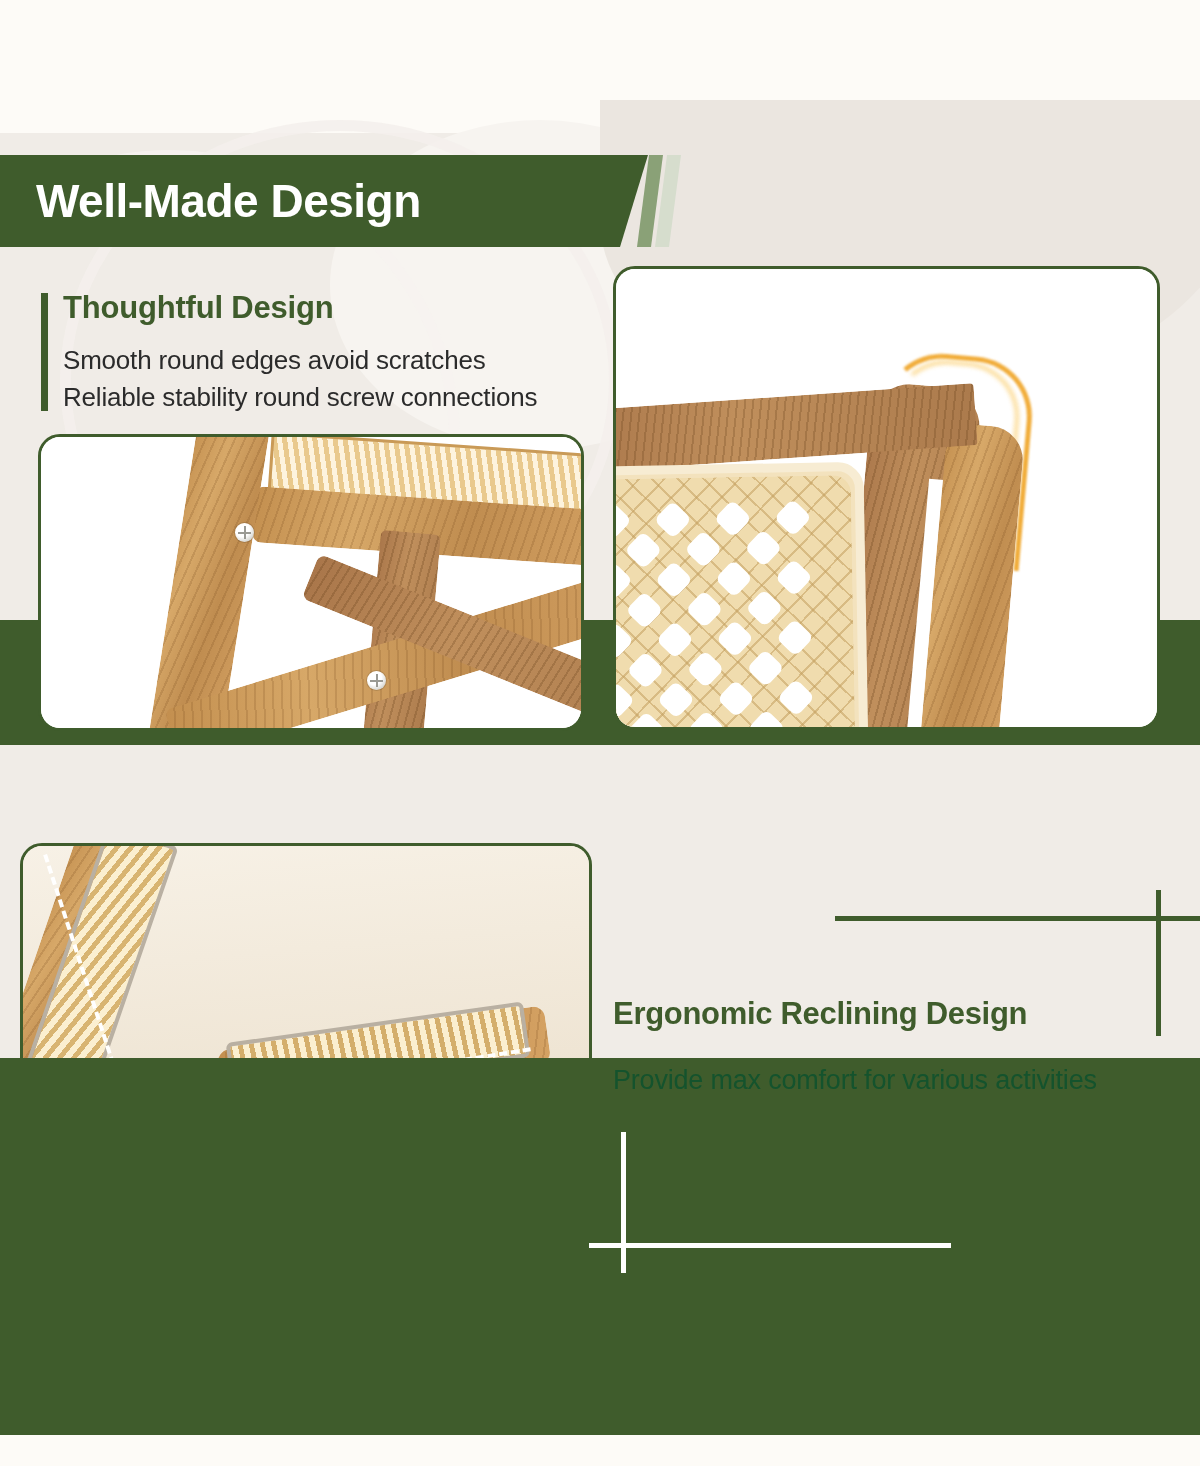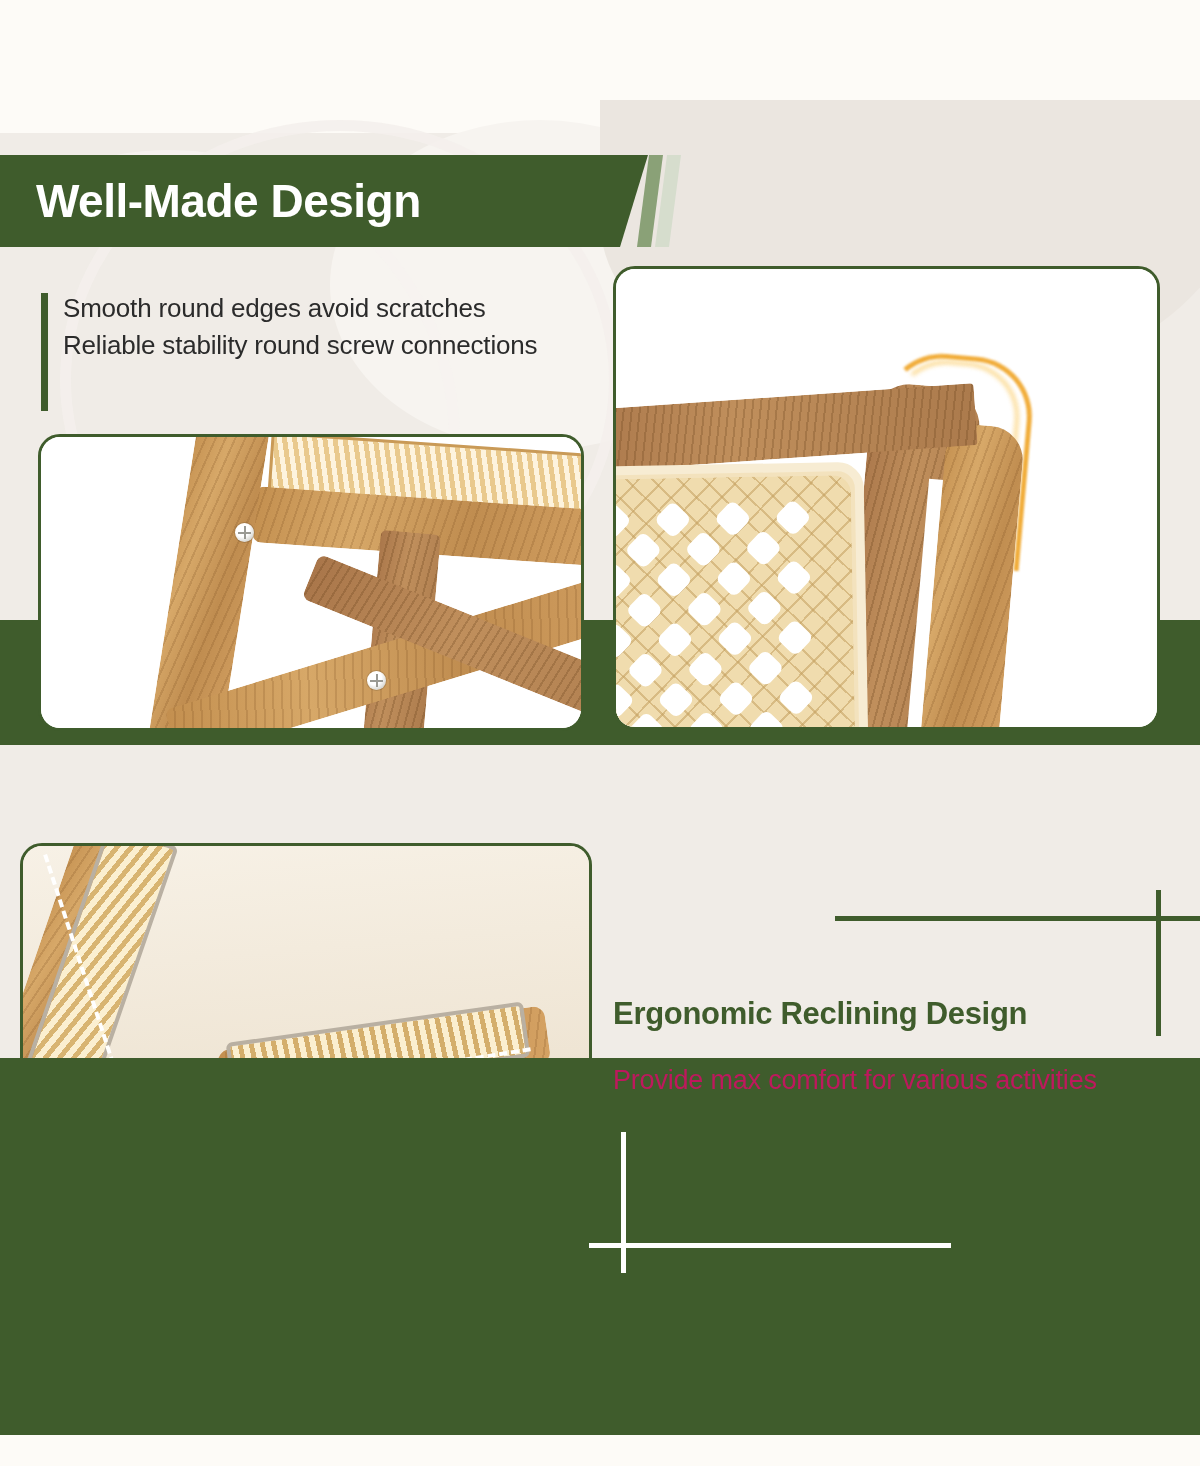--- a/index.html
+++ b/index.html
@@ -63,21 +63,21 @@
     background:#3f5c2c;
   }
   .tb-head {
     margin-left:22px; color:#3f5c2c; font-size:31px; font-weight:bold;
     letter-spacing:-0.2px; line-height:1.15;
   }
   .tb-line {
     margin-left:22px; color:#2b2b2b; font-size:26px; line-height:1.42;
     letter-spacing:-0.2px;
   }
-  .tb-line.first { margin-top:0; }
+  .tb-line.first { margin-top:16px; }
 
   
   .band-row1 {
     position:absolute; left:0; top:620px; width:1200px; height:125px;
     background:#3f5c2c;
   }
 
   
   .card {
     position:absolute; border:3px solid #3f5c2c;
@@ -252,21 +252,21 @@
   }
   .head2 {
     position:absolute; left:613px; top:996px; color:#3f5c2c;
     font-size:31px; font-weight:bold; letter-spacing:-0.3px; white-space:nowrap;
   }
   .band-row2 {
     position:absolute; left:0; top:1058px; width:1200px; height:377px;
     background:#3f5c2c;
   }
   .sub2 {
-    position:absolute; left:613px; top:1065px; color:#be185d;
+    position:absolute; left:613px; top:1065px; color:#14532d;
     font-size:27px; letter-spacing:-0.2px; white-space:nowrap;
   }
   .cross-white-v {
     position:absolute; left:621px; top:1132px; width:5px; height:141px;
     background:#ffffff;
   }
   .cross-white-h {
     position:absolute; left:589px; top:1243px; width:362px; height:5px;
     background:#ffffff;
   }
@@ -285,20 +285,21 @@
   <div class="banner-wrap">
     <div class="banner">
       <span class="banner-title">Well-Made Design</span>
     </div>
     <div class="banner-accent1"></div>
     <div class="banner-accent2"></div>
   </div>
 
   <div class="text-block">
     <div class="accent-bar"></div>
+    <div class="tb-head">Thoughtful Design</div>
     <div class="tb-line first">Smooth round edges avoid scratches</div>
     <div class="tb-line">Reliable stability round screw connections</div>
   </div>
 
   <div class="band-row1"></div>
 
   <div class="card left">
     <div class="photo">
       <div class="lc-bg"></div>
       <div class="lc-cane"></div>

